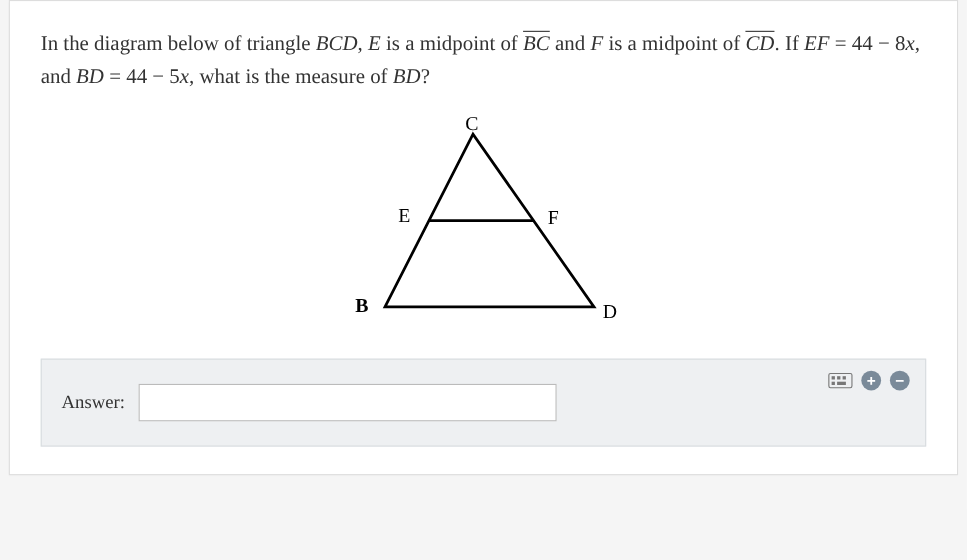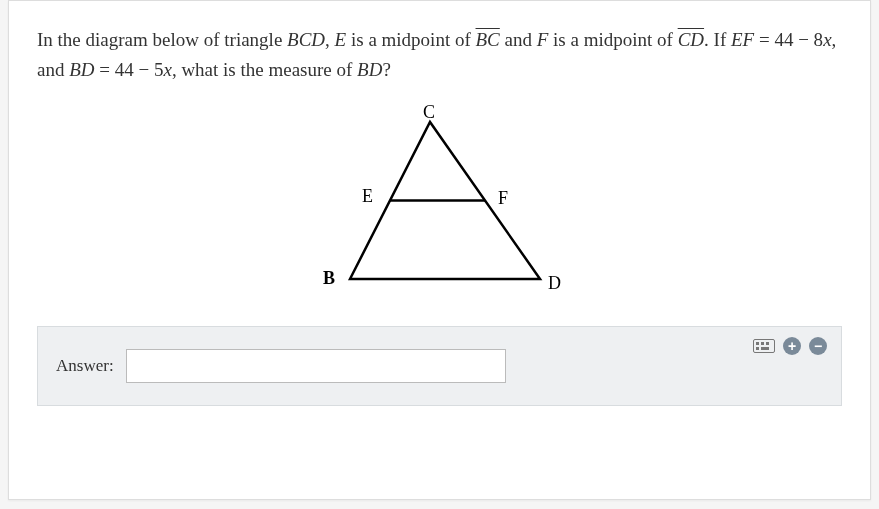--- a/index.html
+++ b/index.html
@@ -8,21 +8,21 @@
     background: #f5f5f5;
     width: 879px;
     height: 509px;
     overflow: hidden;
   }
   .card {
     background: #fff;
     border: 1px solid #ddd;
     margin: 0 8px 8px 8px;
     padding: 24px 28px 20px 28px;
-    height: 500px;
+    height: 432px;
     position: relative;
     box-shadow: 0 1px 2px rgba(0,0,0,0.05);
   }
   .question {
     font-size: 19px;
     color: #333;
     line-height: 1.6;
   }
   .math-i { font-style: italic; font-family: 'Times New Roman', serif; }
   .overline {

